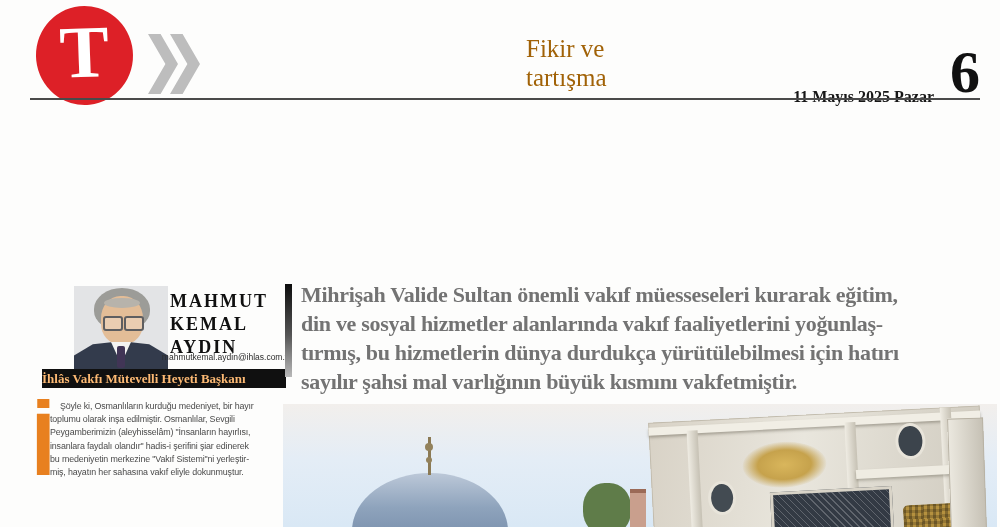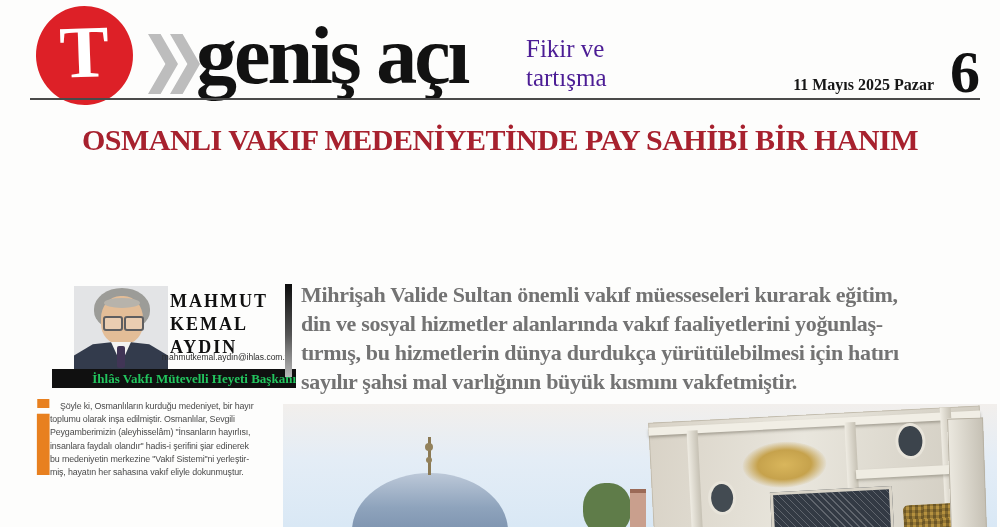--- a/index.html
+++ b/index.html
@@ -12,23 +12,23 @@
         background:#dd2027;transform:rotate(-6deg);}
   .logo-letter{position:absolute;left:0;top:0;width:100%;height:100%;display:flex;
         align-items:center;justify-content:center;color:#fff;font-weight:bold;
         font-size:74px;font-family:"Liberation Serif",serif;transform:rotate(4deg);padding-bottom:6px;box-sizing:border-box;}
   .chevrons{position:absolute;left:148px;top:34px;width:52px;height:60px;}
   .chev{position:absolute;top:0;width:30px;height:60px;background:#bdbdbd;
         clip-path:polygon(0 0,42% 0,100% 50%,42% 100%,0 100%,58% 50%);}
   .chev.c2{left:22px;}
   .brand{position:absolute;left:196px;top:14px;font-weight:bold;font-size:82px;line-height:84px;
         letter-spacing:-3px;color:#121212;white-space:nowrap;}
-  .tagline{position:absolute;left:526px;top:34px;font-size:25px;line-height:29px;color:#4c1d95;
+  .tagline{position:absolute;left:526px;top:34px;font-size:25px;line-height:29px;color:#a16207;
         white-space:pre-line;}
-  .issue-date{position:absolute;right:66px;top:76px;font-size:16px;font-weight:bold;color:#161616;
+  .issue-date{position:absolute;right:66px;top:88px;font-size:16px;font-weight:bold;color:#161616;
         white-space:nowrap;}
   .page-number{position:absolute;right:20px;top:44px;font-size:60px;line-height:56px;
         font-weight:bold;color:#111;}
   .header-rule{position:absolute;left:30px;right:20px;top:98px;height:2px;background:#4a4a4a;}
 
   
   .kicker{position:absolute;left:0;top:123px;width:100%;text-align:center;
         color:#a7212e;font-weight:bold;font-size:30px;letter-spacing:-0.5px;white-space:nowrap;}
   .headline{position:absolute;left:0;top:156px;width:100%;text-align:center;color:#161616;
         font-weight:bold;font-size:107px;line-height:108px;letter-spacing:-5px;white-space:nowrap;}
@@ -42,22 +42,22 @@
   .p-glass-r{position:absolute;left:50px;top:30px;width:16px;height:11px;border:2px solid #5e5e60;border-radius:3px;background:rgba(255,255,255,.25);}
   .p-suit{position:absolute;left:0;bottom:0;width:100%;height:28px;background:#333b4c;
         clip-path:polygon(0 100%,0 48%,20% 8%,42% 0,58% 0,80% 8%,100% 48%,100% 100%);}
   .p-shirt{position:absolute;left:37px;bottom:6px;width:20px;height:22px;background:#f4f4f2;
         clip-path:polygon(0 0,100% 0,50% 100%);}
   .p-tie{position:absolute;left:43px;bottom:2px;width:8px;height:22px;background:#413556;border-radius:2px;}
   .author-name{position:absolute;left:170px;top:290px;width:118px;text-align:left;
         font-weight:bold;font-size:18px;line-height:23px;letter-spacing:2px;color:#101010;white-space:pre-line;}
   .author-email{position:absolute;left:148px;top:352px;width:142px;text-align:right;
         font-family:"Liberation Sans",sans-serif;font-size:8.5px;color:#2c2c2c;}
-  .author-role{position:absolute;left:52px;top:369px;width:244px;height:19px;background:#101010;
-        color:#22c55e;text-align:right;font-weight:bold;font-size:13px;line-height:19px;white-space:nowrap;}
+  .author-role{position:absolute;left:42px;top:369px;width:244px;height:19px;background:#101010;
+        color:#fdba74;text-align:left;font-weight:bold;font-size:13px;line-height:19px;white-space:nowrap;}
 
   
   .lead-bar{position:absolute;left:285px;top:284px;width:7px;height:93px;
         background:linear-gradient(180deg,#0d0d0d 0%,#555 55%,#b9b9b9 100%);}
   .lead-text{position:absolute;left:301px;top:280px;width:696px;color:#737373;
         font-weight:bold;font-size:22px;line-height:29px;white-space:pre-line;letter-spacing:-0.3px;}
 
   
   .dropcap{position:absolute;left:31px;top:400px;color:#e8801f;
         font-family:"Liberation Sans",sans-serif;font-weight:bold;font-size:88px;line-height:88px;
@@ -106,28 +106,26 @@
 
 <div class="page">
 
   <div class="logo">
     <div class="logo-letter">T</div>
   </div>
   <div class="chevrons">
     <div class="chev c1"></div>
     <div class="chev c2"></div>
   </div>
-  <div class="brand">geniş açı</div>
   <div class="tagline">Fikir ve
 tartışma</div>
   <div class="issue-date">11 Mayıs 2025 Pazar</div>
   <div class="page-number">6</div>
   <div class="header-rule"></div>
 
-  <div class="kicker">OSMANLI VAKIF MEDENİYETİNDE PAY SAHİBİ BİR HANIM</div>
 
   <div class="portrait">
     <div class="p-hair"></div>
     <div class="p-face"></div>
     <div class="p-brow"></div>
     <div class="p-glass-l"></div>
     <div class="p-glass-r"></div>
     <div class="p-suit"></div>
     <div class="p-shirt"></div>
     <div class="p-tie"></div>

